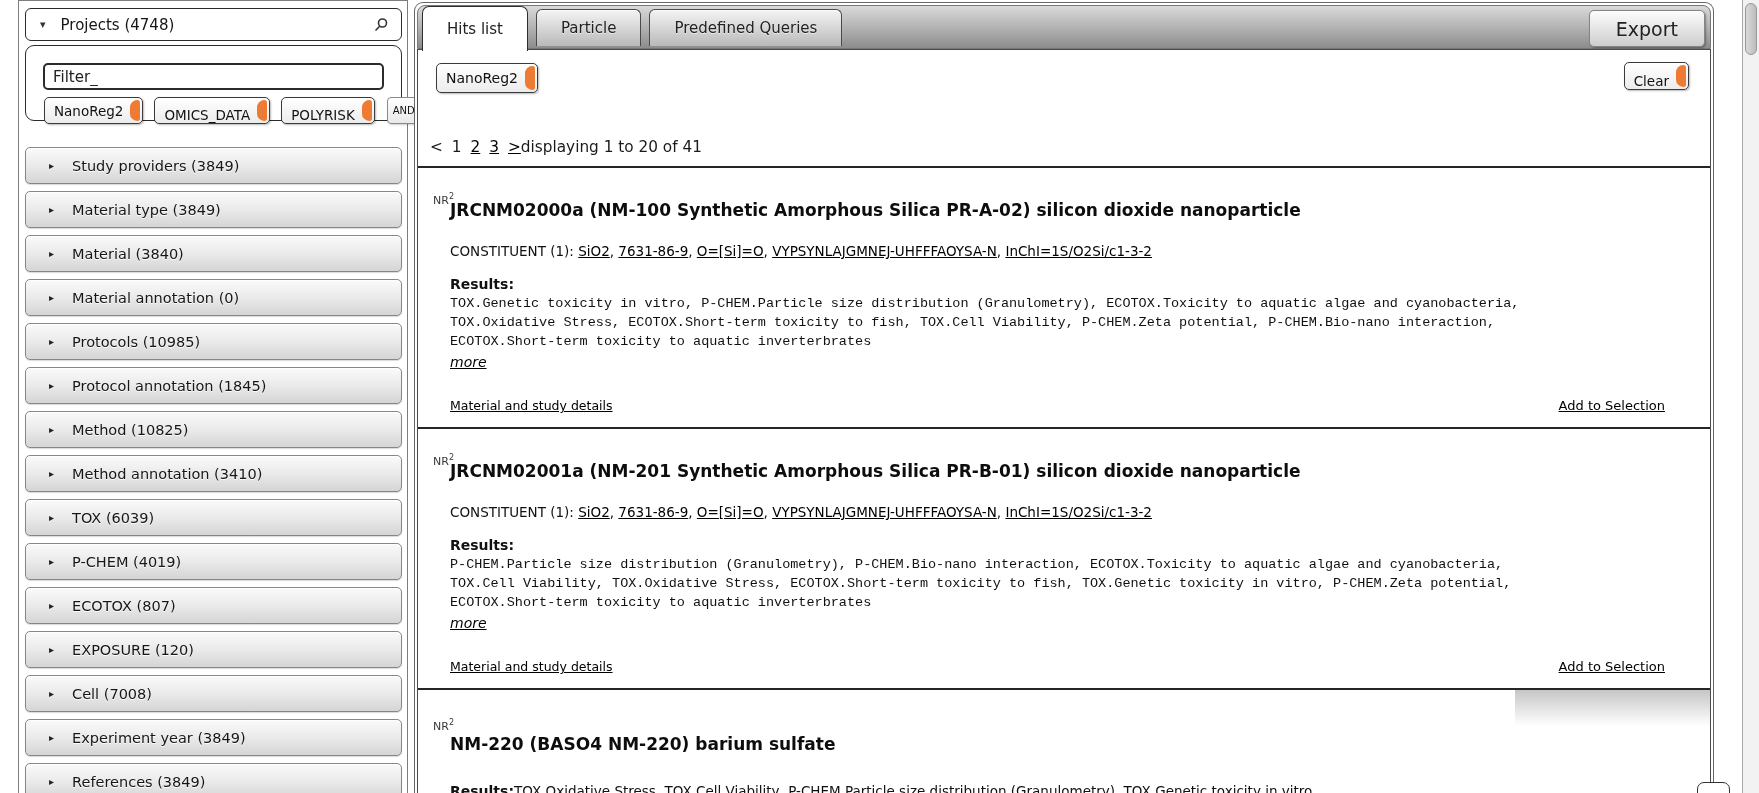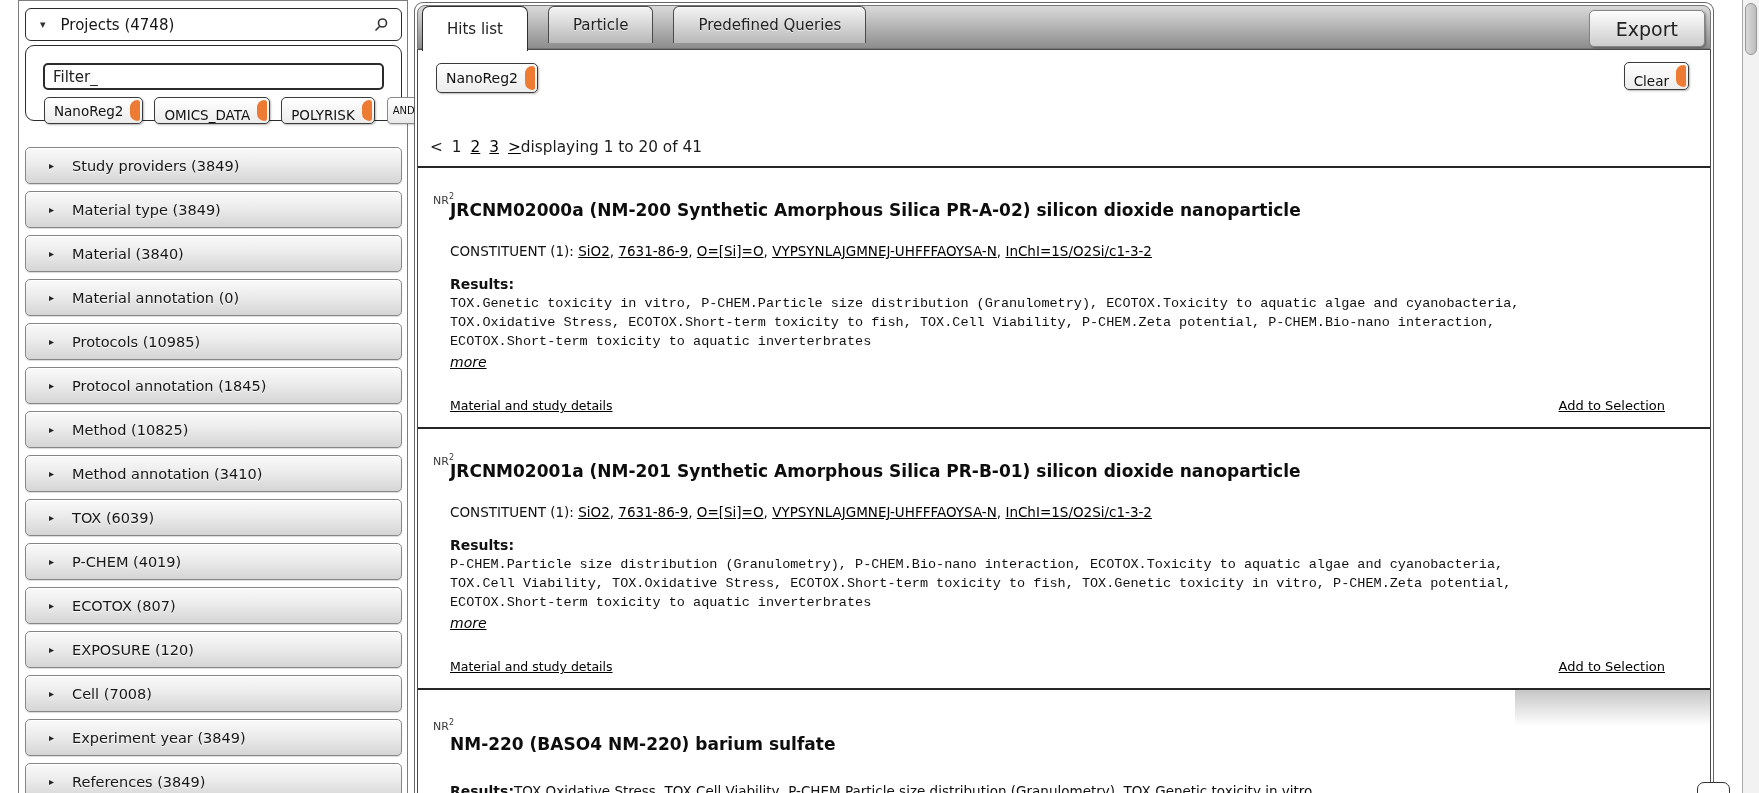--- a/index.html
+++ b/index.html
@@ -38,21 +38,21 @@
     box-shadow:inset 0 1px 0 rgba(255,255,255,.85), 0 1px 1px rgba(0,0,0,.15);
     display:flex; align-items:center; padding-left:23px; cursor:pointer; }
   .tri-right { font-size:10px; color:#222; margin-right:18px; }
   .facet-label { font-size:14.5px; color:#161616; text-shadow:0 1px 0 rgba(255,255,255,.9); }
 
   
   .main-outer { position:absolute; left:414px; top:2px; width:1300px; height:791px;
     border:1px solid #666; border-bottom:none; border-radius:9px 9px 0 0; background:#fff; }
   .tabstrip { position:absolute; left:2px; right:2px; top:2px; height:44px;
     background:linear-gradient(#dadada,#8d8d8d); border:1px solid #777; border-radius:8px 8px 0 0; }
-  .tabs { position:absolute; left:4px; top:0; height:100%; display:flex; align-items:flex-start;gap:12px; }
+  .tabs { position:absolute; left:4px; top:0; height:100%; display:flex; align-items:center; }
   .tab { border:1px solid #4a4a4a; border-bottom:none; border-radius:6px 6px 0 0;
     background:linear-gradient(#f4f4f4,#b9b9b9); height:37px; display:flex; align-items:center;
     padding:0 24px; font-size:15px; color:#222; margin-right:8px; cursor:pointer;
     box-shadow:inset 0 1px 0 rgba(255,255,255,.7); text-shadow:0 1px 0 rgba(255,255,255,.6); position:relative; }
   .tab.active { background:#fff; border:1px solid #2e2e2e; border-bottom:none; height:45px;
     margin-bottom:-2px; z-index:6; box-shadow:none; text-shadow:none; border-radius:7px 7px 0 0; }
   .export-btn { position:absolute; right:5px; top:4px; height:37px; min-width:92px;
     border:1px solid #858585; border-radius:5px; background:linear-gradient(#fdfdfd,#cdcdcd);
     display:flex; align-items:center; justify-content:center; font-size:19px; color:#222;
     box-shadow:1px 1px 2px rgba(0,0,0,.35); cursor:pointer; padding:0 26px; }
@@ -231,21 +231,21 @@
 
     <div class="pagination">
       <span>&lt;</span><span>1</span><a>2</a><a>3</a><a class="next">&gt;</a><span class="status">displaying 1 to 20 of 41</span>
     </div>
 
     <div class="cards">
 
       <div class="card">
         <div class="badge"><span>NR</span><sup>2</sup></div>
         <div class="card-main">
-          <div class="r-title">JRCNM02000a (NM-200 Synthetic Amorphous Silica PR-A-02) silicon dioxide nanoparticle</div>
+          <div class="r-title">JRCNM02000a (NM-100 Synthetic Amorphous Silica PR-A-02) silicon dioxide nanoparticle</div>
           <div class="constituent">
             <span>CONSTITUENT (1): </span><span><a class="clink">SiO2</a>, <a class="clink">7631-86-9</a>, <a class="clink">O=[Si]=O</a>, <a class="clink">VYPSYNLAJGMNEJ-UHFFFAOYSA-N</a>, <a class="clink">InChI=1S/O2Si/c1-3-2</a></span>
           </div>
           <div class="results-label">Results:</div>
           <div class="results-text">TOX.Genetic toxicity in vitro, P-CHEM.Particle size distribution (Granulometry), ECOTOX.Toxicity to aquatic algae and cyanobacteria, TOX.Oxidative Stress, ECOTOX.Short-term toxicity to fish, TOX.Cell Viability, P-CHEM.Zeta potential, P-CHEM.Bio-nano interaction, ECOTOX.Short-term toxicity to aquatic inverterbrates</div>
           <a class="more-link">more</a>
         </div>
         <div class="card-footer">
           <a class="details-link">Material and study details</a>
           <a class="add-link">Add to Selection</a>

